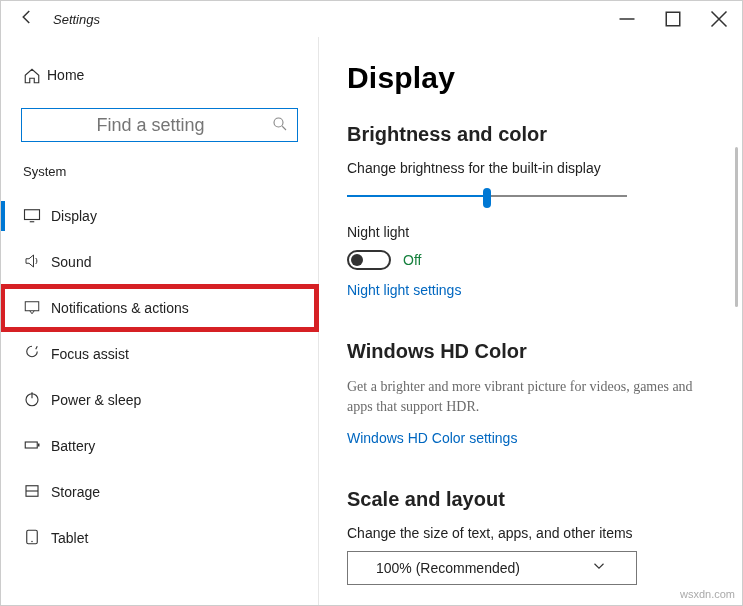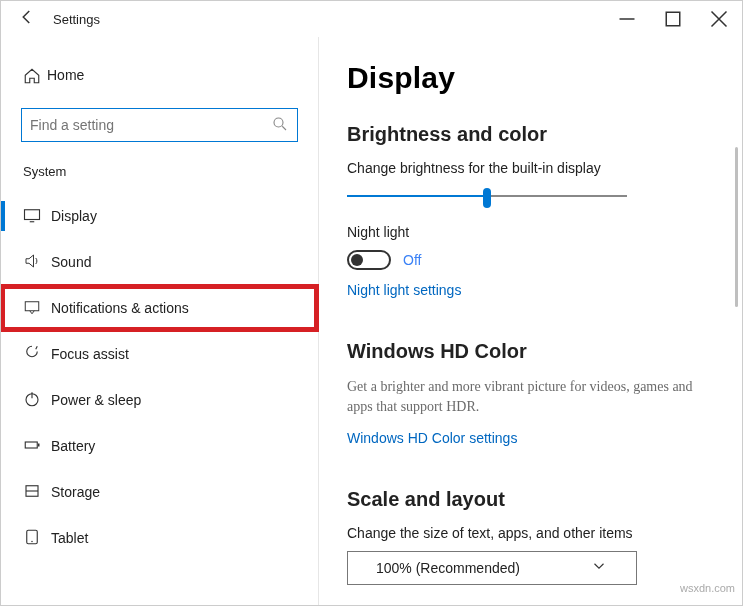--- a/index.html
+++ b/index.html
@@ -1,28 +1,28 @@
 <!DOCTYPE html>
 <html><head>
 <meta charset="utf-8">
 <style>
   * { box-sizing: border-box; margin: 0; padding: 0; font-family: "Segoe UI", Arial, sans-serif; }
   body { width: 743px; height: 606px; background: #fff; overflow: hidden; position: relative; }
   .window { width: 743px; height: 606px; border: 1px solid #ccc; display: flex; flex-direction: column; }
   .titlebar { height: 36px; display: flex; align-items: center; padding-left: 6px; }
   .titlebar .back { width: 40px; text-align: center; font-size: 16px; color: #333; }
-  .titlebar .title { font-size: 13px; color: #222; margin-left: 6px; flex: 1; }
+  .titlebar .title { font-size: 13px; color: #222; margin-left: 6px; flex: 1; font-style: italic; }
   .winbtns { display: flex; }
   .winbtn { width: 46px; height: 36px; display: flex; align-items: center; justify-content: center; font-size: 12px; color: #333; }
   .body { flex: 1; display: flex; overflow: hidden; }
   .sidebar { width: 318px; border-right: 1px solid #e6e6e6; padding-top: 20px; display: flex; flex-direction: column; }
   .home-row { display: flex; padding: 10px 22px; font-size: 14px; color: #222; }
   .home-row .icon { width: 24px; }
   .search { margin: 10px 20px 16px 20px; height: 34px; border: 1px solid #0078d4; display: flex; align-items: center; padding: 0 8px; }
-  .search input { flex: 1; border: none; outline: none; font-size: 14px; color: #a16207; background: transparent; }
+  .search input { flex: 1; border: none; outline: none; font-size: 18px; color: #a16207; background: transparent; text-align: center; }
   .search .sicon { color: #666; font-size: 14px; }
   .section-label { font-size: 13px; font-weight: 400; padding: 6px 22px 14px 22px; color: #222; }
   .nav { display: flex; flex-direction: column; }
   .nav-item { display: flex; align-items: center; height: 46px; padding-left: 22px; font-size: 14px; color: #222; position: relative; }
   .nav-item .icon { width: 28px; color: #222; }
   .nav-item.active::before { content: ""; position: absolute; left: 0; top: 8px; bottom: 8px; width: 4px; background: #0078d4; }
   .nav-item.highlight { outline: 5px solid #d62024; outline-offset: -4px; }
   .main { flex: 1; padding: 24px 32px 0 28px; overflow: hidden; position: relative; }
   .main h1 { font-size: 30px; font-weight: 600; margin-bottom: 28px; letter-spacing: .2px; }
   .main h2 { font-size: 20px; font-weight: 600; margin-bottom: 14px; color: #222; }
@@ -30,25 +30,25 @@
   .muted { font-size: 14px; color: #6b6b6b; margin-bottom: 12px; line-height: 1.45; font-family: Liberation Serif, serif; }
   .link { font-size: 14px; color: #0067c0; margin-bottom: 24px; display: block; }
   .slider-wrap { margin-bottom: 18px; }
   .slider { position: relative; width: 280px; height: 20px; }
   .slider .track { position: absolute; top: 9px; left: 0; right: 0; height: 2px; background: #888; }
   .slider .track-fill { position: absolute; top: 9px; left: 0; width: 50%; height: 2px; background: #0078d4; }
   .slider .thumb { position: absolute; top: 2px; left: 50%; width: 8px; height: 20px; margin-left: -4px; background: #0078d4; border-radius: 4px; }
   .toggle-row { display: flex; align-items: center; margin-bottom: 12px; }
   .toggle { width: 44px; height: 20px; border: 2px solid #333; border-radius: 10px; position: relative; margin-right: 12px; }
   .toggle .knob { position: absolute; left: 2px; top: 2px; width: 12px; height: 12px; background: #333; border-radius: 50%; }
-  .toggle-label { font-size: 14px; color: #3b82f6; }
+  .toggle-label { font-size: 14px; color: #15803d; }
   .section-gap { height: 18px; }
   .dropdown { width: 290px; height: 34px; border: 1px solid #777; display: flex; align-items: center; justify-content: space-between; padding: 0 28px; font-size: 14px; color: #222; margin-top: 8px; }
   .scroll-ind { position: absolute; right: 4px; top: 110px; width: 3px; height: 160px; background: #bfbfbf; border-radius: 2px; }
-  .watermark { position: absolute; right: 8px; bottom: 12px; font-size: 11px; color: #aaa; }
+  .watermark { position: absolute; right: 8px; bottom: 6px; font-size: 11px; color: #aaa; }
   svg { width: 18px; height: 18px; }
 </style>
 </head>
 <body>
 
 <div class="window">
   <div class="titlebar">
     <div class="back">
       <svg viewBox="0 0 24 24">
           <path d="M15 4l-8 8 8 8" stroke="#333" stroke-width="2" fill="none"></path>

